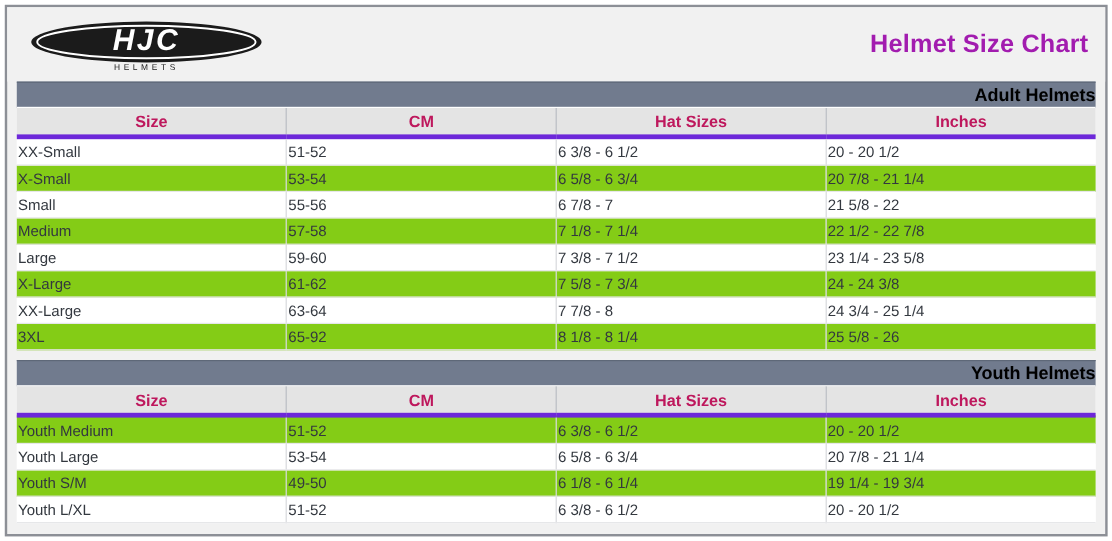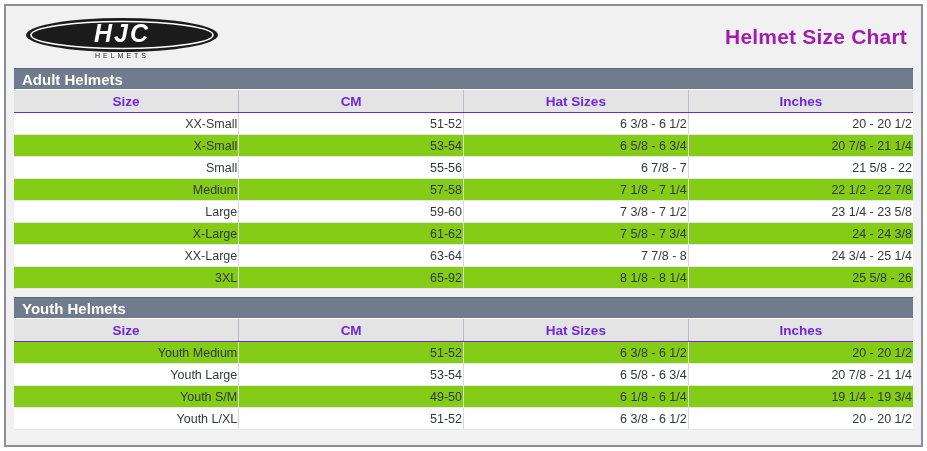--- a/index.html
+++ b/index.html
@@ -57,56 +57,57 @@
   
   .body {
     flex: 1 1 auto;
     padding: 0 8px 0 8px;
     box-sizing: border-box;
     display: flex;
     flex-direction: column;
   }
   .section-band {
     background: #717b8e;
-    color: #ffffff;
+    color: #000000;
     font-size: 15px;
     font-weight: bold;
     height: 22px;
     line-height: 22px;
     padding-left: 8px;
     box-sizing: border-box;
     border-top: 1px solid #5e6878;
     border-bottom: 1px solid #ffffff;
+    text-align: right;
   }
   table {
     width: 100%;
     border-collapse: collapse;
     table-layout: fixed;
     background: #ffffff;
   }
   col.c-size  { width: 25%; }
   col.c-cm    { width: 25%; }
   col.c-hat   { width: 25%; }
   col.c-in    { width: 25%; }
   th {
     font-size: 13.5px;
     font-weight: bold;
-    color: #6d28d9;
+    color: #be185d;
     background: #e4e4e4;
     height: 20px;
     text-align: center;
     border-right: 1px solid #b9bcc2;
-    border-bottom: 1px solid #6d28d9;
+    border-bottom: 4px solid #6d28d9;
   }
   th:last-child { border-right: none; }
   td {
     font-size: 12.5px;
     color: #33383f;
     height: 19px;
-    text-align: right;
+    text-align: left;
     border-right: 1px solid #d8d9dc;
     border-bottom: 1px solid #e6e7e9;
   }
   td:last-child { border-right: none; }
   tr.odd td { background: #ffffff; }
   tr.even td { background: #84cc16; }
   .spacer { height: 8px; }
 </style>
 </head>
 <body>

